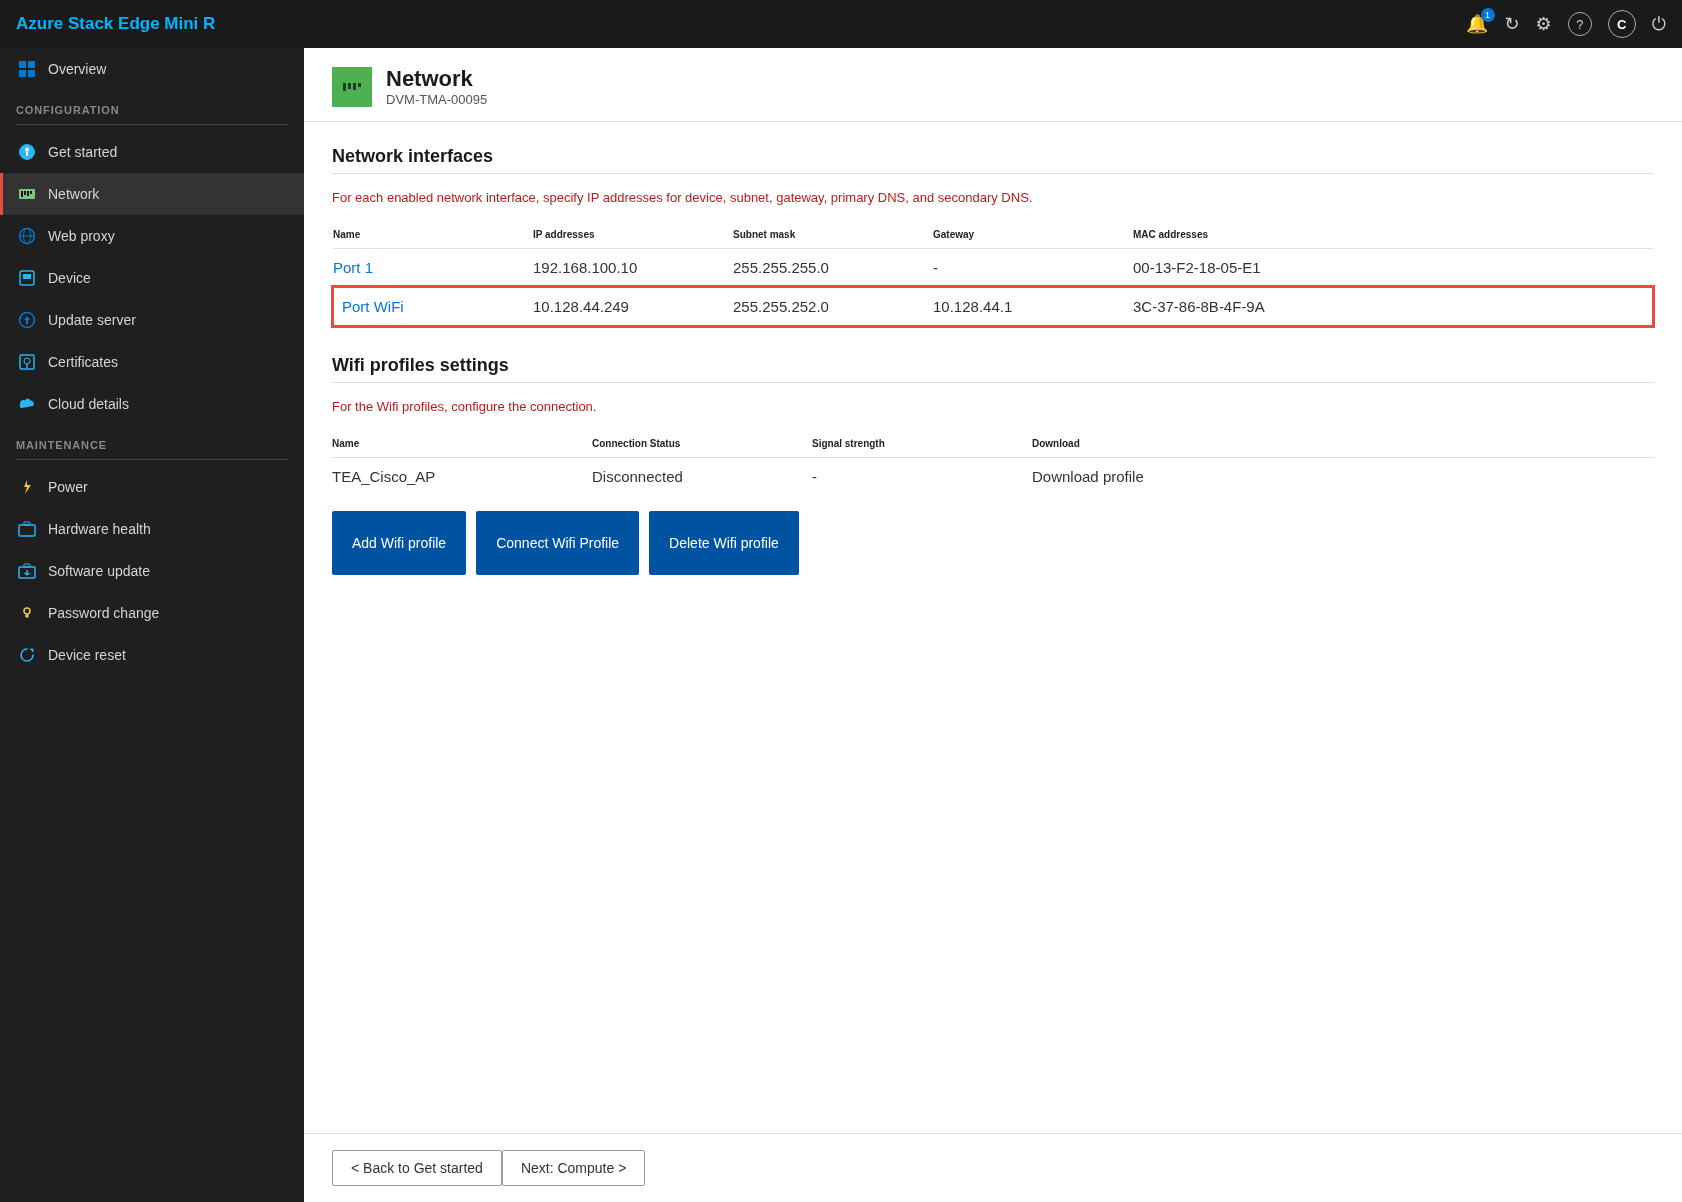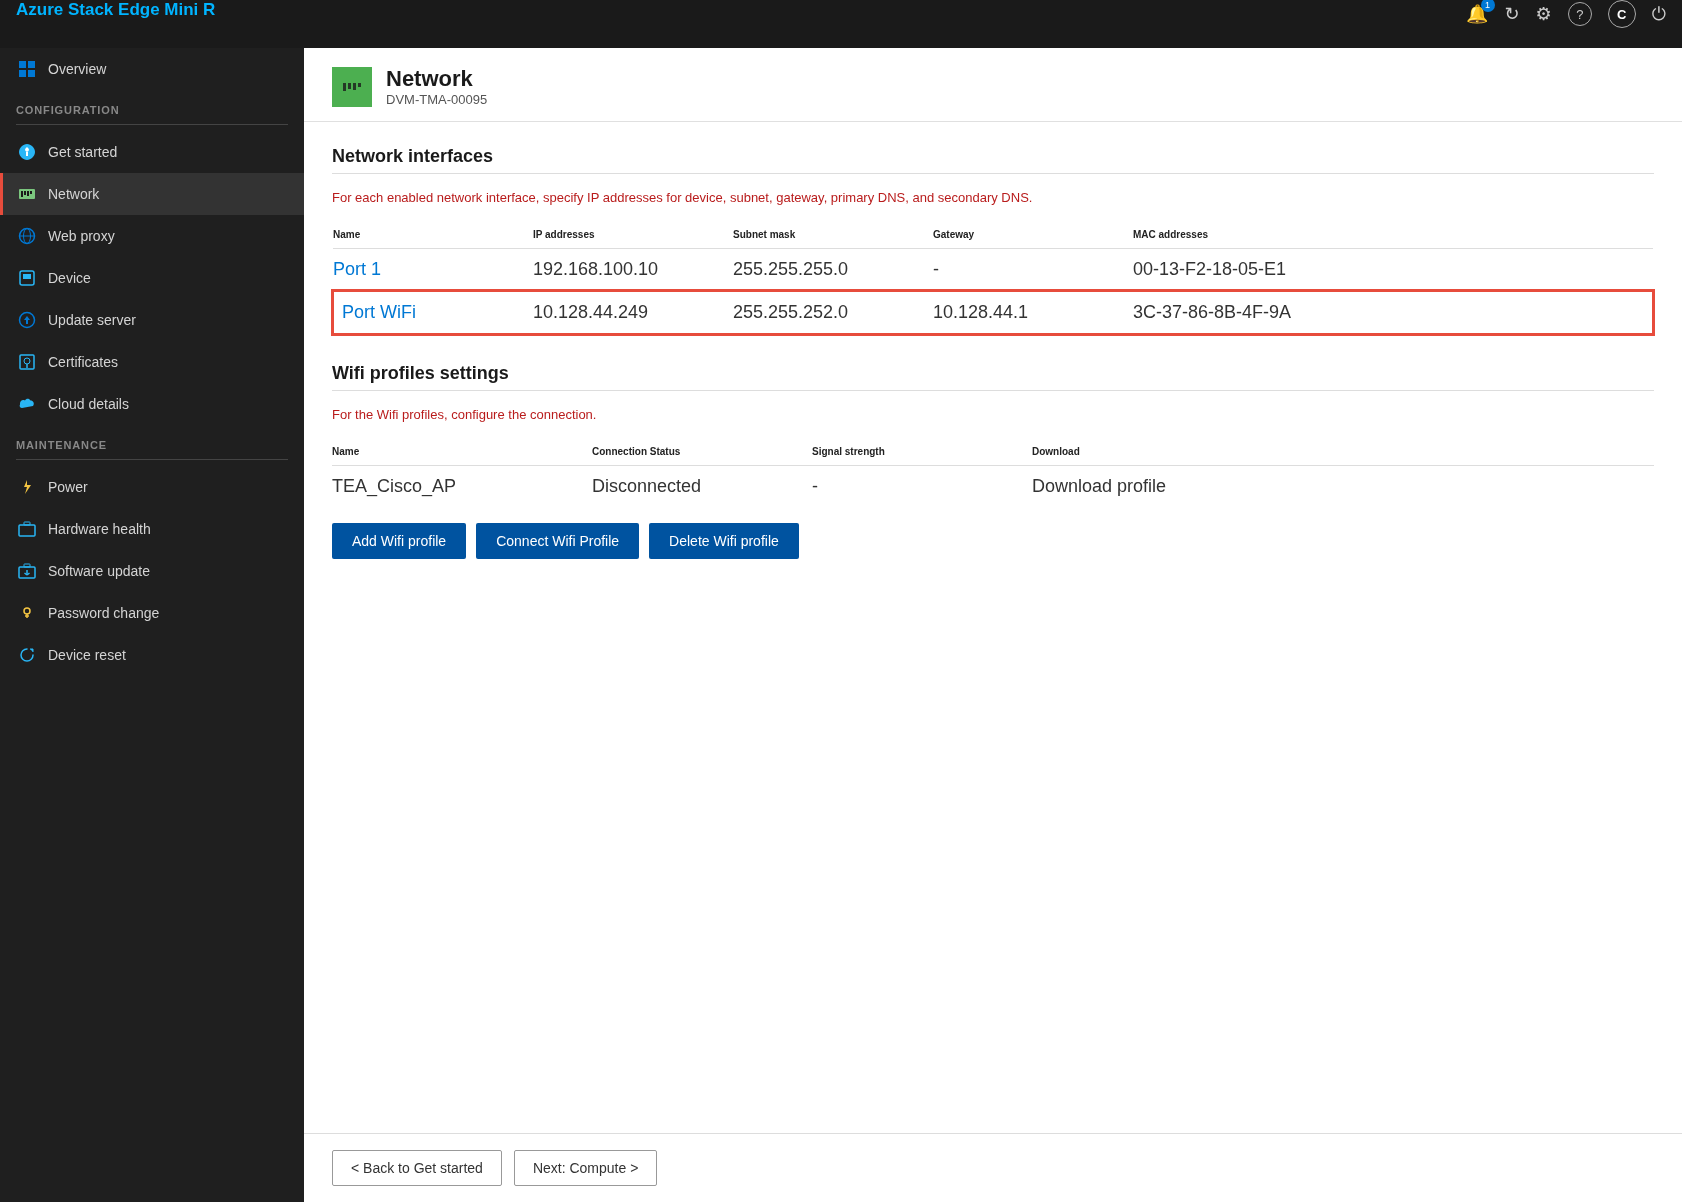--- a/index.html
+++ b/index.html
@@ -3,21 +3,21 @@
   <meta charset="utf-8">
   <style>
     * { box-sizing: border-box; margin: 0; padding: 0; }
     body { font-family: 'Segoe UI', Arial, sans-serif; font-size: 14px; background: #fff; display: flex; flex-direction: column; height: 100vh; overflow: hidden; }
 
     
     .topbar {
       background: #1a1a1a;
       color: #00b4ff;
       display: flex;
-      align-items: flex-start;
+      align-items: center;
       padding: 0 16px;
       height: 48px;
       flex-shrink: 0;
     }
     .topbar-title {
       font-size: 17px;
       font-weight: 600;
       color: #00b4ff;
       flex: 1;
     }
@@ -159,21 +159,21 @@
     .data-table th {
       text-align: left;
       font-weight: 600;
       font-size: 10px;
       color: #222;
       padding: 8px 12px 8px 0;
       border-bottom: 1px solid #ddd;
     }
     .data-table td {
       padding: 10px 12px 10px 0;
-      font-size: 18px;
+      font-size: 15px;
       color: #333;
       border-bottom: 1px solid #eee;
       margin-left: 20px;
     }
     .data-table td.link-cell {
       color: #0078d4;
       cursor: pointer;
     }
 
     
@@ -185,40 +185,39 @@
     .button-row {
       display: flex;
       gap: 10px;
       margin-top: 16px;
       margin-bottom: 8px;
     }
     .btn-primary {
       background: #0053a0;
       color: #fff;
       border: none;
-      padding: 10px 20px;
+      padding: 24px 20px;
       font-size: 14px;
       font-weight: 500;
       cursor: pointer;
       border-radius: 2px;
     }
     .btn-secondary {
       background: #fff;
       color: #333;
       border: 1px solid #999;
       padding: 9px 18px;
       font-size: 14px;
       cursor: pointer;
       border-radius: 2px;
     }
 
     
     .bottom-nav {
       display: flex;
-      gap: 12px;
       padding: 16px 28px;
       border-top: 1px solid #ddd;
     }
 
     
     .icon-overview { color: #0078d4; }
     .icon-get-started { color: #29b6f6; }
     .icon-compute { color: #29b6f6; }
     .icon-web-proxy { color: #0078d4; }
     .icon-device { color: #29b6f6; }

